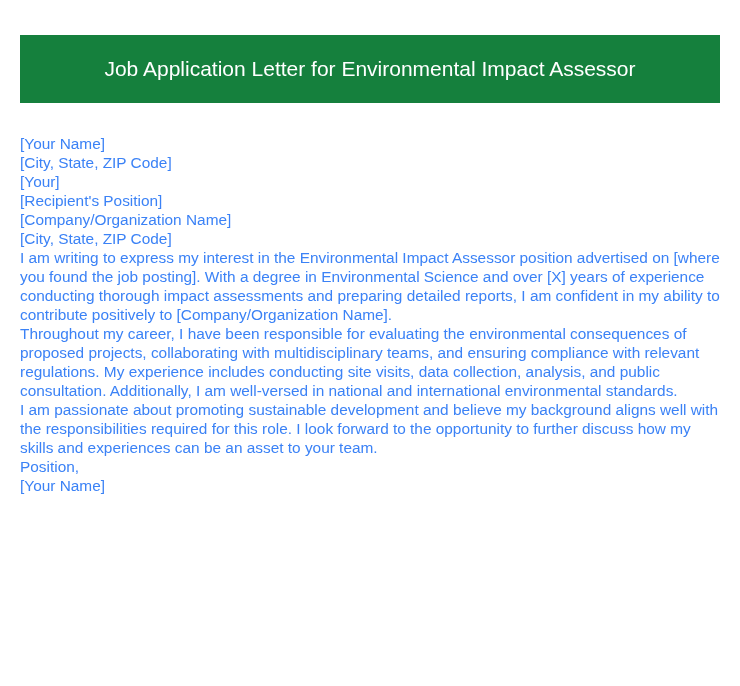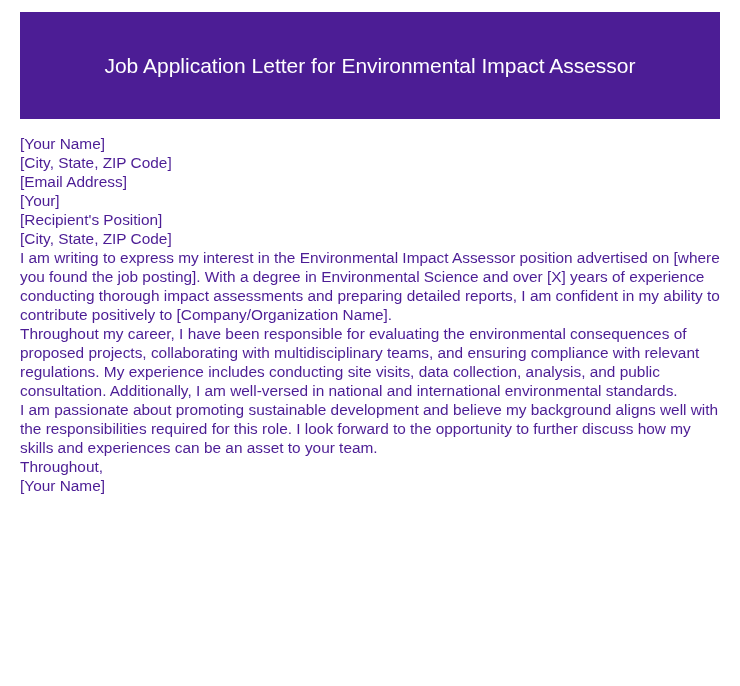--- a/index.html
+++ b/index.html
@@ -1,37 +1,37 @@
 <!DOCTYPE html>
 <html><head>
   <meta charset="utf-8">
   <style>
     html, body { margin: 0; padding: 0; background: #ffffff; }
     body { width: 740px; height: 686px; position: relative; overflow: hidden;
            font-family: "Liberation Sans", sans-serif; }
-    .header { position: absolute; left: 20px; top: 12px; width: 700px; height: 107px;
-              background: #4c1d95; display: flex; align-items: center; justify-content: center; }
+    .header { position: absolute; left: 20px; top: 35px; width: 700px; height: 68px;
+              background: #15803d; display: flex; align-items: center; justify-content: center; }
     .header h1 { margin: 0; color: #ffffff; font-weight: normal; font-size: 21px;
                  letter-spacing: 0; }
     .letter { position: absolute; left: 20px; top: 134px; width: 705px;
-              color: #4c1d95; font-size: 15.4px; line-height: 19px; }
+              color: #3b82f6; font-size: 15.4px; line-height: 19px; }
     .letter p { margin: 0; }
   </style>
 </head>
 <body>
 
 <div class="header">
   <h1>Job Application Letter for Environmental Impact Assessor</h1>
 </div>
 
 <div class="letter">
   <p>[Your Name]</p>
   <p>[City, State, ZIP Code]</p>
-  <p>[Email Address]</p>
   <p>[Your]</p>
   <p>[Recipient's Position]</p>
+  <p>[Company/Organization Name]</p>
   <p>[City, State, ZIP Code]</p>
   <p>I am writing to express my interest in the Environmental Impact Assessor position advertised on [where you found the job posting]. With a degree in Environmental Science and over [X] years of experience conducting thorough impact assessments and preparing detailed reports, I am confident in my ability to contribute positively to [Company/Organization Name].</p>
   <p>Throughout my career, I have been responsible for evaluating the environmental consequences of proposed projects, collaborating with multidisciplinary teams, and ensuring compliance with relevant regulations. My experience includes conducting site visits, data collection, analysis, and public consultation. Additionally, I am well-versed in national and international environmental standards.</p>
   <p>I am passionate about promoting sustainable development and believe my background aligns well with the responsibilities required for this role. I look forward to the opportunity to further discuss how my skills and experiences can be an asset to your team.</p>
-  <p>Throughout,</p>
+  <p>Position,</p>
   <p>[Your Name]</p>
 </div>
 
 </body></html>

